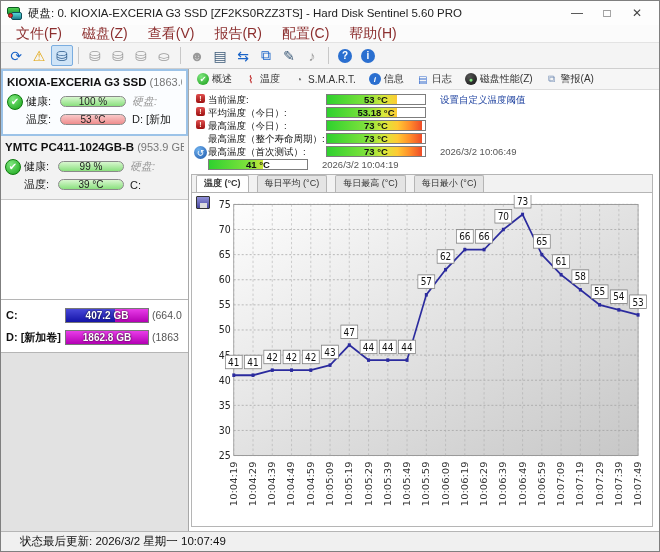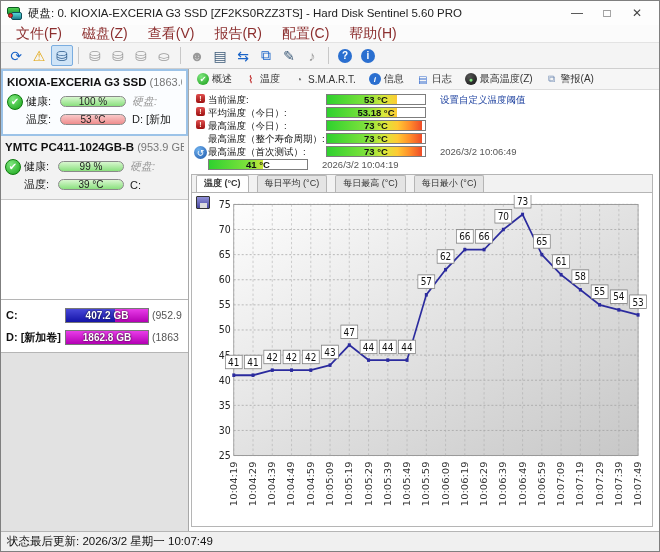--- a/index.html
+++ b/index.html
@@ -94,21 +94,21 @@
   .chart-panel { flex:1 1 auto; margin:0 6px 4px 2px; border:1px solid #b5b5b5; background:#f2f2f2; display:flex; flex-direction:column; min-height:0; position:relative; }
   .chart-tabs { height:17px; display:flex; align-items:flex-end; padding:2px 2px 0 4px; gap:8px; flex:0 0 auto; }
   .ctab { font-size:9px; color:#333; padding:1px 7px 2px 7px; border:1px solid #b5b5b5; border-bottom:none; background:#e4e4e4; border-radius:2px 2px 0 0; }
   .ctab.active { background:#fff; font-weight:bold; }
   .save-icon { position:absolute; left:4px; top:21px; width:14px; height:13px; background:linear-gradient(180deg,#8f8fd8,#4a4aa0); border:1px solid #333; border-radius:1px; display:flex; align-items:flex-end; justify-content:center; }
   .save-icon::before { content:""; width:7px; height:5px; background:#ddd; }
   .chart-area { flex:1 1 auto; background:#fff; border-top:1px solid #b5b5b5; padding:2px 2px 0 16px; min-height:0; }
   svg text { font-family:"DejaVu Sans",sans-serif; }
 
   
-  .statusbar { height:20px; background:#f0f0f0; border-top:1px solid #b5b5b5; display:flex; align-items:center; padding-left:6px; font-size:11.5px; color:#111; flex:0 0 auto; }
+  .statusbar { height:20px; background:#f0f0f0; border-top:1px solid #b5b5b5; display:flex; align-items:center; padding-left:19px; font-size:11.5px; color:#111; flex:0 0 auto; }
 </style>
 </head>
 <body>
 
 <div class="window">
 
   <div class="titlebar">
     <div class="app-icon">
         <div class="d1"></div>
         <div class="d2"></div>
@@ -207,21 +207,21 @@
       <div class="sidebar-fill-white"></div>
 
       <div class="part-section">
         <div class="part-row">
           <div class="part-label">C:</div>
           <div class="part-bar">
             <div class="part-used" style="width:60%"></div>
               <div class="part-free"></div>
             <div class="part-text">407.2 GB</div>
           </div>
-          <div class="part-right">(952.9</div>
+          <div class="part-right">(664.0</div>
         </div>
         <div class="part-row">
           <div class="part-label">D: [新加卷]</div>
           <div class="part-bar">
             <div class="part-free" style="width:100%"></div>
             <div class="part-text">1862.8 GB</div>
           </div>
           <div class="part-right">(1863</div>
         </div>
       </div>
@@ -247,21 +247,21 @@
         <div class="tab">
             <span class="ticon info">i</span>
             <span>信息</span>
           </div>
         <div class="tab">
             <span class="ticon doc">▤</span>
             <span>日志</span>
           </div>
         <div class="tab">
             <span class="ticon perf">●</span>
-            <span>最高温度(Z)</span>
+            <span>磁盘性能(Z)</span>
           </div>
         <div class="tab">
             <span class="ticon pages">⧉</span>
             <span>警报(A)</span>
           </div>
       </div>
 
       <div class="temp-section">
         <div class="temp-row">
           <div class="t-icon-col">

